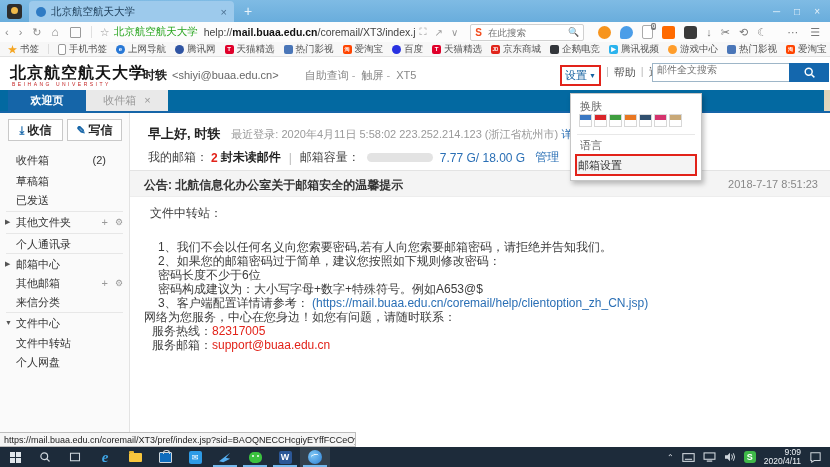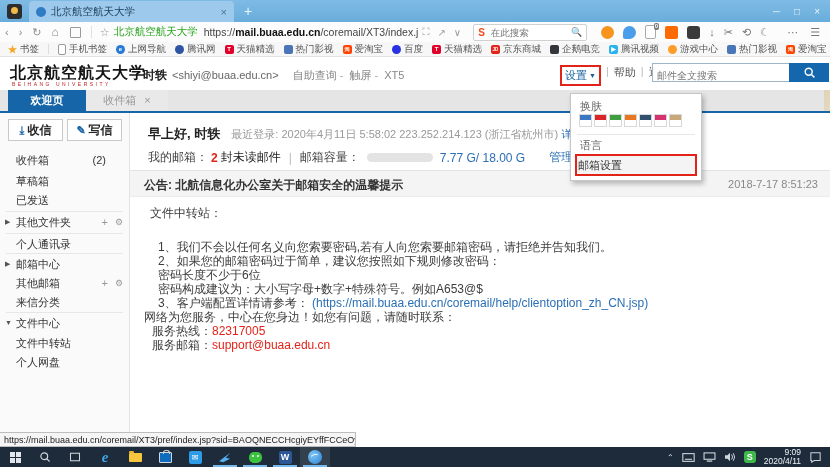--- a/index.html
+++ b/index.html
@@ -71,50 +71,50 @@
   
   .photo{left:645px;top:57px;width:185px;height:54px;z-index:0;
          background:linear-gradient(115deg,#e9dfc8 0%,#d8c8a3 35%,#c9b893 60%,#e4d9bf 100%)}
   .photo::before{content:"";position:absolute;left:30px;top:-12px;width:26px;height:90px;background:rgba(255,255,255,.45);transform:rotate(32deg)}
   .photo::after{content:"";position:absolute;left:95px;top:-12px;width:14px;height:95px;background:rgba(150,120,70,.35);transform:rotate(32deg)}
   .mailheader{left:0;top:57px;width:830px;height:33px;background:#fff;z-index:1}
   .mlogo{left:10px;top:6px;font-family:"Liberation Serif",serif;font-weight:bold;font-size:16px;color:#141414;letter-spacing:1px;z-index:2}
   .mlogosub{left:12px;top:24px;font-size:5px;color:#c32222;letter-spacing:2.5px;z-index:2}
   .account{left:143px;top:10px;font-size:11px;color:#777;white-space:nowrap;z-index:2}
   .account .nm{font-weight:bold;color:#222;font-size:12px}
-  .account .em{color:#666;margin:0 8px 0 2px}
+  .account .em{color:#666;margin:0 20px 0 2px}
   .account .lk{color:#888;margin:0 3px}
   .account .d{color:#aaa}
   .hctl{left:560px;top:8px;display:flex;align-items:flex-start;font-size:11px;color:#555;z-index:3}
   .setbox{border:2px solid #e2231a;padding:1px 3px;display:flex;align-items:center;gap:2px;background:rgba(255,255,255,.75)}
   .setbox .st{color:#14609f}
   .setbox .ar{color:#14609f;font-size:7px}
   .hsep{color:#bbb;margin:0 5px}
   .msearch{left:652px;top:6px;width:154px;height:19px;border:1px solid #9eb6c8;background:#fff;
-           display:flex;align-items:flex-end;z-index:3;box-sizing:border-box}
+           display:flex;align-items:flex-start;z-index:3;box-sizing:border-box}
   .msearch input{border:none;outline:none;flex:1;font-size:10px;color:#999;padding:0 4px;background:transparent;
                  font-family:"Liberation Sans",sans-serif;min-width:0}
   .msearch .car{color:#666;font-size:7px;padding-right:4px}
   .msbtn{left:789px;top:6px;width:40px;height:19px;background:#1467ad;display:flex;align-items:center;
          justify-content:center;z-index:3}
   
   .menu{left:570px;top:93px;width:130px;height:86px;background:#fff;border:1px solid #c6c6c6;
         box-shadow:2px 3px 5px rgba(0,0,0,.25);z-index:30;font-size:11px;color:#666}
   .menu .lbl{position:absolute;left:9px}
   .skins{position:absolute;left:8px;top:20px;display:flex;gap:2px}
   .sk{width:13px;height:13px;border:1px solid #d8d8d8;background:#fff;box-sizing:border-box}
   .sk::before{content:"";display:block;height:5px}
   .sk0::before{background:#3a78c3}.sk1::before{background:#d9252a}.sk2::before{background:#3f9e3f}
   .sk3::before{background:#e87722}.sk4::before{background:#31506e}.sk5::before{background:#d5336e}
   .sk6::before{background:#c8a877}
   .mdiv{position:absolute;left:6px;right:6px;top:40px;border-top:1px solid #e8e8e8}
   .mailsetrow{position:absolute;left:4px;right:4px;top:60px;height:18px;background:#f4f4f4;
               border:2px solid #e2231a;line-height:18px;padding-left:1px;color:#333}
   
-  .mailtabs{left:0;top:90px;width:824px;height:21px;background:#e5e5e5;z-index:2}
+  .mailtabs{left:0;top:90px;width:824px;height:21px;background:#0369a1;z-index:2}
   .mtab1{position:absolute;left:8px;top:0;width:78px;height:21px;background:#1565a8;color:#fff;
          font-size:11px;font-weight:bold;text-align:center;line-height:21px}
   .mtab2{position:absolute;left:86px;top:0;width:82px;height:21px;background:#e9e9e9;color:#999;
          font-size:11px;line-height:21px;display:flex;align-items:center;justify-content:center;gap:8px}
   .blueline{left:0;top:111px;width:830px;height:2px;background:#1565a8;z-index:2}
   
   .sidebar{left:0;top:113px;width:130px;height:320px;background:#fafafa;border-right:1px solid #e3e3e3;
            font-size:11px;color:#333;z-index:1;box-sizing:border-box}
   .sbtn{position:absolute;top:6px;width:55px;height:22px;background:#fff;border:1px solid #c9c9c9;
         font-weight:bold;font-size:12px;color:#222;display:flex;align-items:center;justify-content:center;gap:3px;box-sizing:border-box}
@@ -125,21 +125,21 @@
   .srow .plus{position:absolute;right:22px;color:#999;font-size:11px}
   .srow .gear{position:absolute;right:7px;color:#999;font-size:9px}
   .sdiv{position:absolute;left:6px;right:6px;border-top:1px solid #e7e7e7}
   
   .content{left:130px;top:113px;width:700px;height:320px;background:#fff;z-index:1}
   .greet{position:absolute;left:18px;top:12px;font-size:11px;color:#999;white-space:nowrap}
   .greet .hi{font-weight:bold;font-size:13px;color:#222;margin-right:8px}
   .lnk{color:#2a6fb5}
   .mrow{position:absolute;left:18px;top:36px;font-size:12px;color:#444;white-space:nowrap;display:flex;align-items:center}
   .mrow .red{color:#e2231a;font-weight:bold;margin:0 3px}
-  .mrow .bld{font-weight:normal;color:#222}
+  .mrow .bld{font-weight:bold;color:#222}
   .mrow .gs{color:#bbb;margin:0 8px}
   .pbar{display:inline-block;width:66px;height:9px;background:#e3e3e3;border-radius:5px;margin:0 7px;overflow:hidden}
   .pfill{height:9px;background:linear-gradient(#6cb54a,#4d9431);border-radius:5px}
   .noticebar{position:absolute;left:0;top:57px;width:700px;height:27px;background:#f4f4f4;
              border-top:1px solid #e3e3e3;border-bottom:1px solid #ededed;box-sizing:border-box}
   .ntitle{position:absolute;left:14px;top:6px;font-size:12px;font-weight:bold;color:#333}
   .ndate{position:absolute;right:12px;top:7px;font-size:11px;color:#888}
   .nline{position:absolute;font-size:12px;color:#3c3c3c;white-space:nowrap}
   .redtx{color:#e2231a}
   
@@ -190,21 +190,21 @@
 
 <div class="abs toolbar">
   <span class="nv">‹</span>
   <span class="nv">›</span>
   <span class="nv">↻</span>
   <span class="nv homeic">⌂</span>
   <span class="readbox"></span>
   <span class="vsep"></span>
   <span class="star">☆</span>
   <span class="site">北京航空航天大学</span>
-  <span class="url"><span>https://</span><b>mail.buaa.edu.cn</b><span>/coremail/XT3/index.j</span></span>
+  <span class="url"><span>help://</span><b>mail.buaa.edu.cn</b><span>/coremail/XT3/index.j</span></span>
   <span class="mini">⛶</span>
   <span class="mini">↗</span>
   <span class="mini">∨</span>
   <span class="sogou">
     <span class="slogo">S</span>
     <input placeholder="在此搜索" style="">
     <span class="mag">🔍</span>
   </span>
   <span class="ext">
     <span class="eic e-game"></span>
@@ -383,21 +383,21 @@
     <span class="lnk">详情</span>
   </div>
   <div class="mrow">
     <span>我的邮箱：</span>
     <span class="red">2</span>
     <span class="bld">封未读邮件</span>
     <span class="gs">|</span>
     <span>邮箱容量：</span>
     <span class="pbar"><span class="pfill" style="width: 43%;"></span></span>
     <span class="lnk">7.77 G/ 18.00 G</span>
-    <span class="lnk" style="margin-left:24px">管理</span>
+    <span class="lnk" style="margin-left:10px">管理</span>
   </div>
   <div class="noticebar">
     <span class="ntitle">公告: 北航信息化办公室关于邮箱安全的温馨提示</span>
     <span class="ndate">2018-7-17 8:51:23</span>
   </div>
   <div class="nline" style="left:20px;top:92px">文件中转站：</div>
   <div class="nline" style="left:28px;top:126px">1、我们不会以任何名义向您索要密码,若有人向您索要邮箱密码，请拒绝并告知我们。</div>
   <div class="nline" style="left:28px;top:140px">2、如果您的邮箱密码过于简单，建议您按照如下规则修改密码：</div>
   <div class="nline" style="left:28px;top:154px">密码长度不少于6位</div>
   <div class="nline" style="left:28px;top:168px">密码构成建议为：大小写字母+数字+特殊符号。例如A653@$</div>

